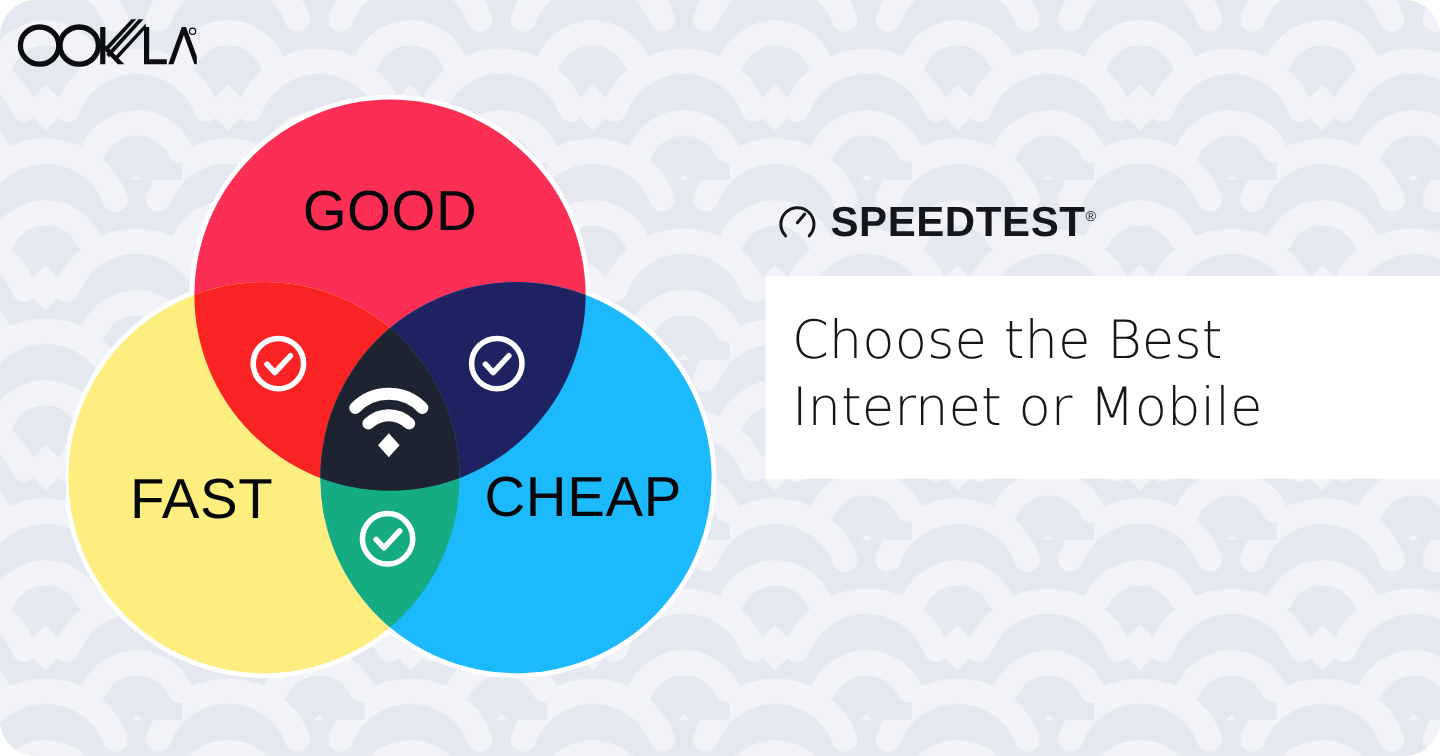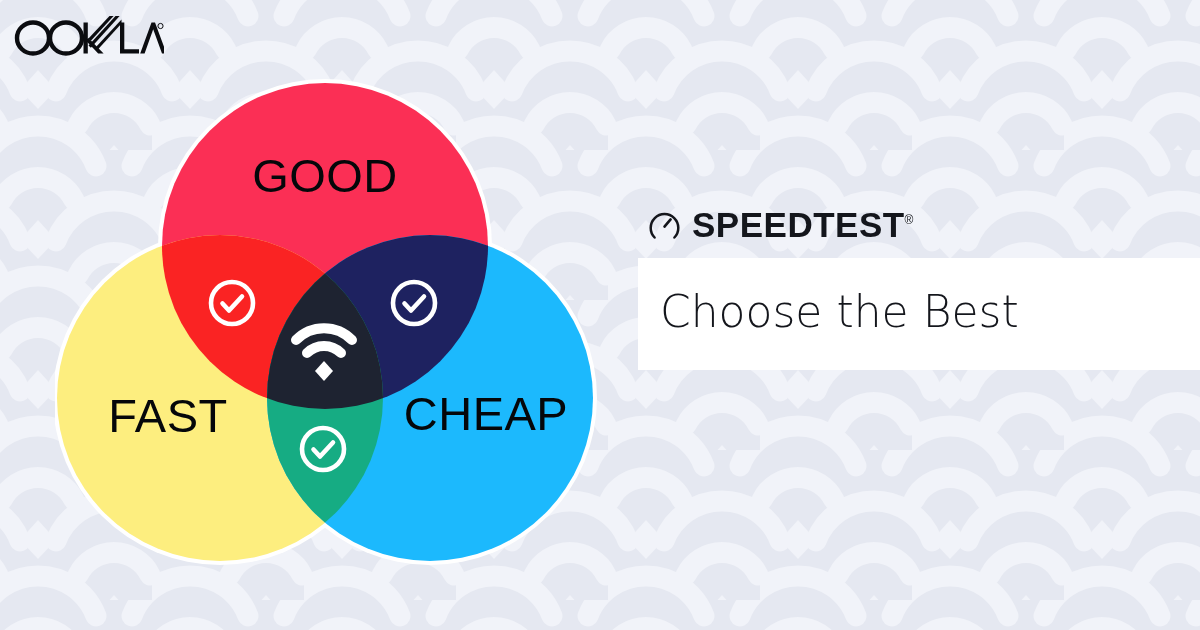--- a/index.html
+++ b/index.html
@@ -12,20 +12,21 @@
     overflow: hidden;
     font-family: "Liberation Sans", sans-serif;
   }
 
   #canvas {
     position: relative;
     width: 1200px;
     height: 630px;
     overflow: hidden;
     background-color: #e5e8f1;
+    border-radius: 30px;
   }
 
   
   #bg-pattern {
     position: absolute;
     left: 0; top: 0;
     width: 1200px;
     height: 630px;
   }
 
@@ -49,25 +50,24 @@
 
   
   #right-panel {
     position: absolute;
     left: 638px;
     top: 168px;
     width: 480px;
   }
   #speedtest-lockup {
     display: flex;
-    align-items: flex-end;
+    align-items: flex-start;
     height: 46px;
     margin-bottom: 16px;
     padding-left: 10px;
-    margin-top: 28px;
   }
   #speedtest-gauge {
     width: 33px;
     height: 33px;
     margin-right: 11px;
     flex: 0 0 auto;
   }
   #speedtest-word {
     font-family: "Liberation Sans", sans-serif;
     font-weight: bold;
@@ -231,18 +231,19 @@
       <svg id="speedtest-gauge" viewBox="0 0 33 33" xmlns="http://www.w3.org/2000/svg">
         <path d="M 6.6 28.5 A 13.8 13.8 0 1 1 26.4 28.5" fill="none" stroke="#14161c" stroke-width="2.5" stroke-linecap="round"></path>
         <path d="M 16.5 17.6 L 22.6 10.4" fill="none" stroke="#14161c" stroke-width="2.6" stroke-linecap="round"></path>
       </svg>
       <div id="speedtest-word"><span>SPEEDTEST</span><span id="speedtest-reg">®</span></div>
     </div>
 
     <div id="headline-box">
       <h1 id="headline">
         <span class="hl-line">Choose the Best</span>
+        <span class="hl-line">Internet or Mobile</span>
       </h1>
     </div>
 
   </div>
 
 </div>
 
 </body></html>

